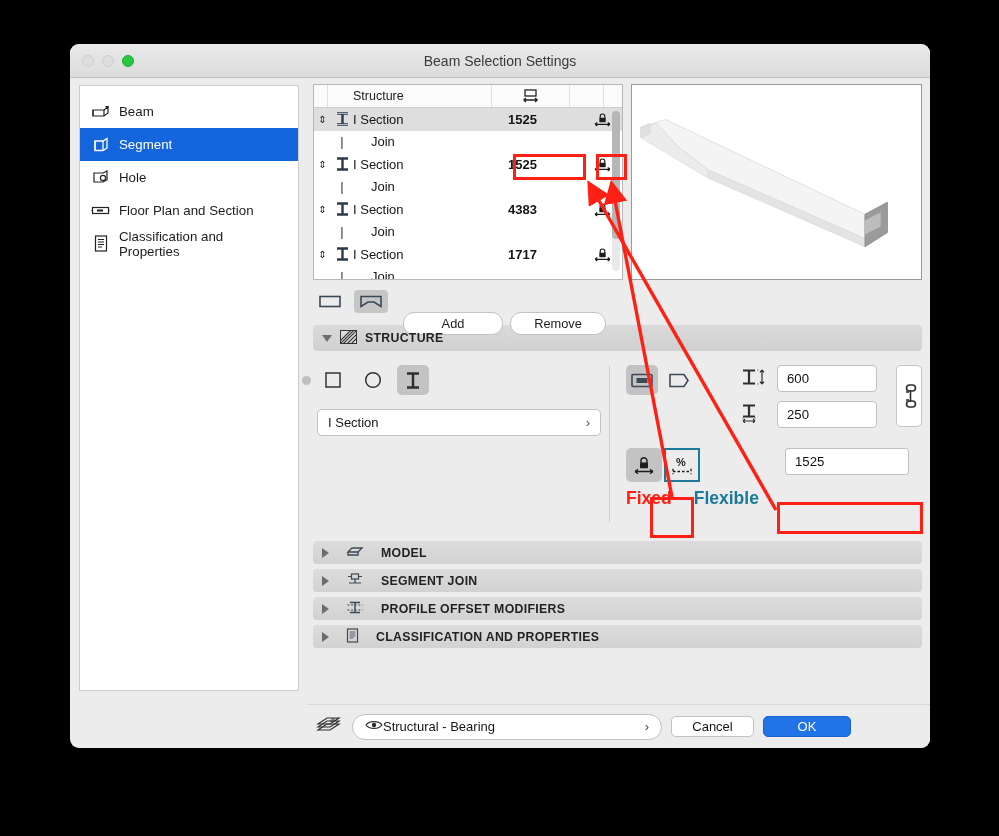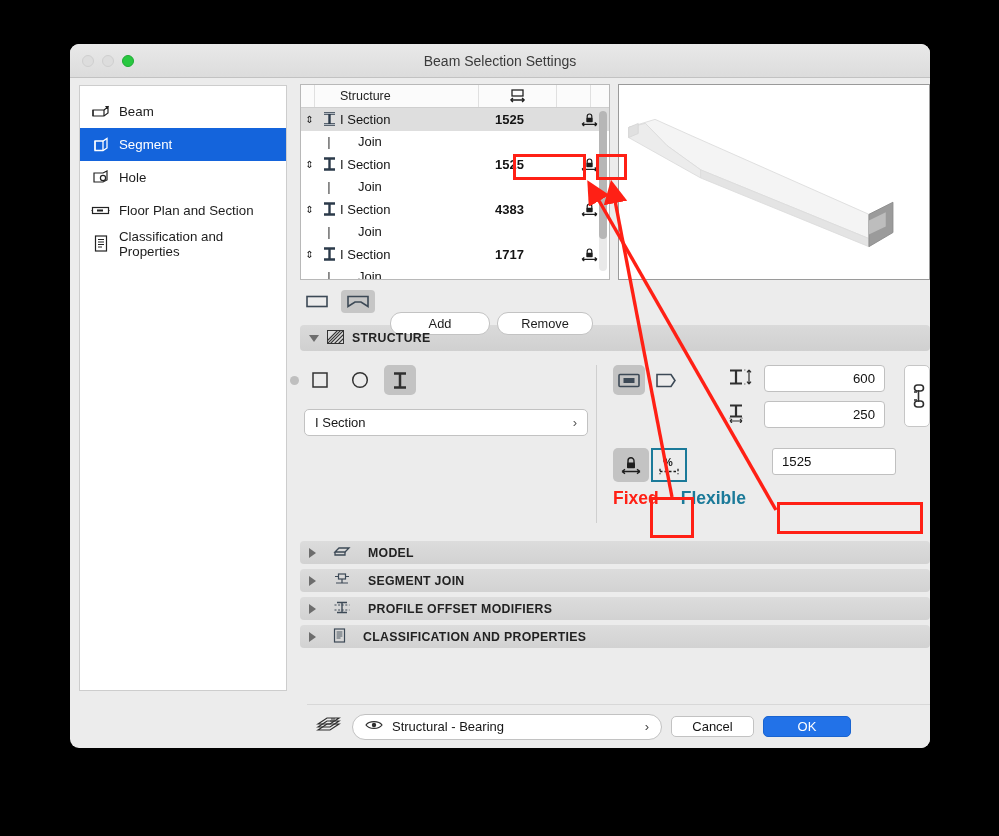--- a/index.html
+++ b/index.html
@@ -72,21 +72,21 @@
   .sb-item.active { background: #1464dc; color: #fff; }
   .sb-item .ico { width: 19px; height: 17px; display: flex; align-items: center; justify-content: center; flex: 0 0 19px; }
   .splitter {
     width: 14px; position: relative;
   }
   .splitter .dot {
     position: absolute; left: 3px; top: 298px;
     width: 9px; height: 9px; border-radius: 50%; background: #bfbfbf;
   }
   .main {
-    flex: 1; padding: 6px 0 0 0; position: relative;
+    flex: 1; padding: 6px 8px 0 0; position: relative;
   }
   
   .toprow { display: flex; gap: 8px; height: 196px; }
   .listbox {
     width: 310px; background: #fff;
     border: 1px solid #b8b8b8;
     display: flex; flex-direction: column;
   }
   .lhead {
     display: flex; height: 23px; background: #fbfbfb;
@@ -160,24 +160,24 @@
     font-size: 13px; color: #161616;
   }
   .popup .chev { margin-left: auto; color: #555; font-size: 13px; }
   .pb-divider { width: 1px; background: #cfcfcf; margin: 0 16px 0 6px; }
   .pb-right { flex: 1; }
   .profrow { display: flex; gap: 10px; align-items: flex-start; }
   .profgroup { display: flex; gap: 5px; }
   .dimcol { display: flex; flex-direction: column; gap: 9px; margin-left: 36px;}
   .dimrow { display: flex; align-items: center; gap: 10px; }
   .field {
-    width: 121px; height: 27px; background: #fff;
+    width: 100px; height: 27px; background: #fff;
     border: 1px solid #c0c0c0; border-radius: 4px;
     display: flex; align-items: center; padding: 0 9px;
-    font-size: 13.2px; color: #111; justify-content: flex-end;
+    font-size: 13.2px; color: #111;
   }
   .linkbtn {
     width: 26px; height: 62px; background: #fff;
     border: 1px solid #c6c6c6; border-radius: 5px;
     display: flex; align-items: center; justify-content: center;
     margin-left: 9px;
   }
   .fixedrow { display: flex; align-items: flex-start; margin-top: 20px; }
   .lockbtn {
     width: 36px; height: 34px; border-radius: 5px;
@@ -209,21 +209,21 @@
   
   .footer {
     position: absolute; left: 237px; right: 0; bottom: 0;
     height: 44px; background: #ececec;
     border-top: 1px solid #d8d8d8;
     display: flex; align-items: center; gap: 9px; padding: 0 10px 0 8px;
   }
   .layerpop {
     flex: 1; height: 26px; background: #fff;
     border: 1px solid #c2c2c2; border-radius: 13px;
-    display: flex; align-items: center; gap: 9px; padding: 0 12px;
+    display: flex; align-items: center; padding: 0 12px;
     font-size: 13px; color: #161616; max-width: 310px;
   }
   .layerpop .chev { margin-left: auto; color: #444; }
   .fbtn {
     height: 21px; border-radius: 5px; font-size: 13px;
     display: flex; align-items: center; justify-content: center;
   }
   .fbtn.cancel { width: 83px; background: #fff; border: 1px solid #c2c2c2; color: #151515; }
   .fbtn.ok { width: 88px; background: #2272e8; color: #fff; border: 1px solid #1a64d0; }
   

